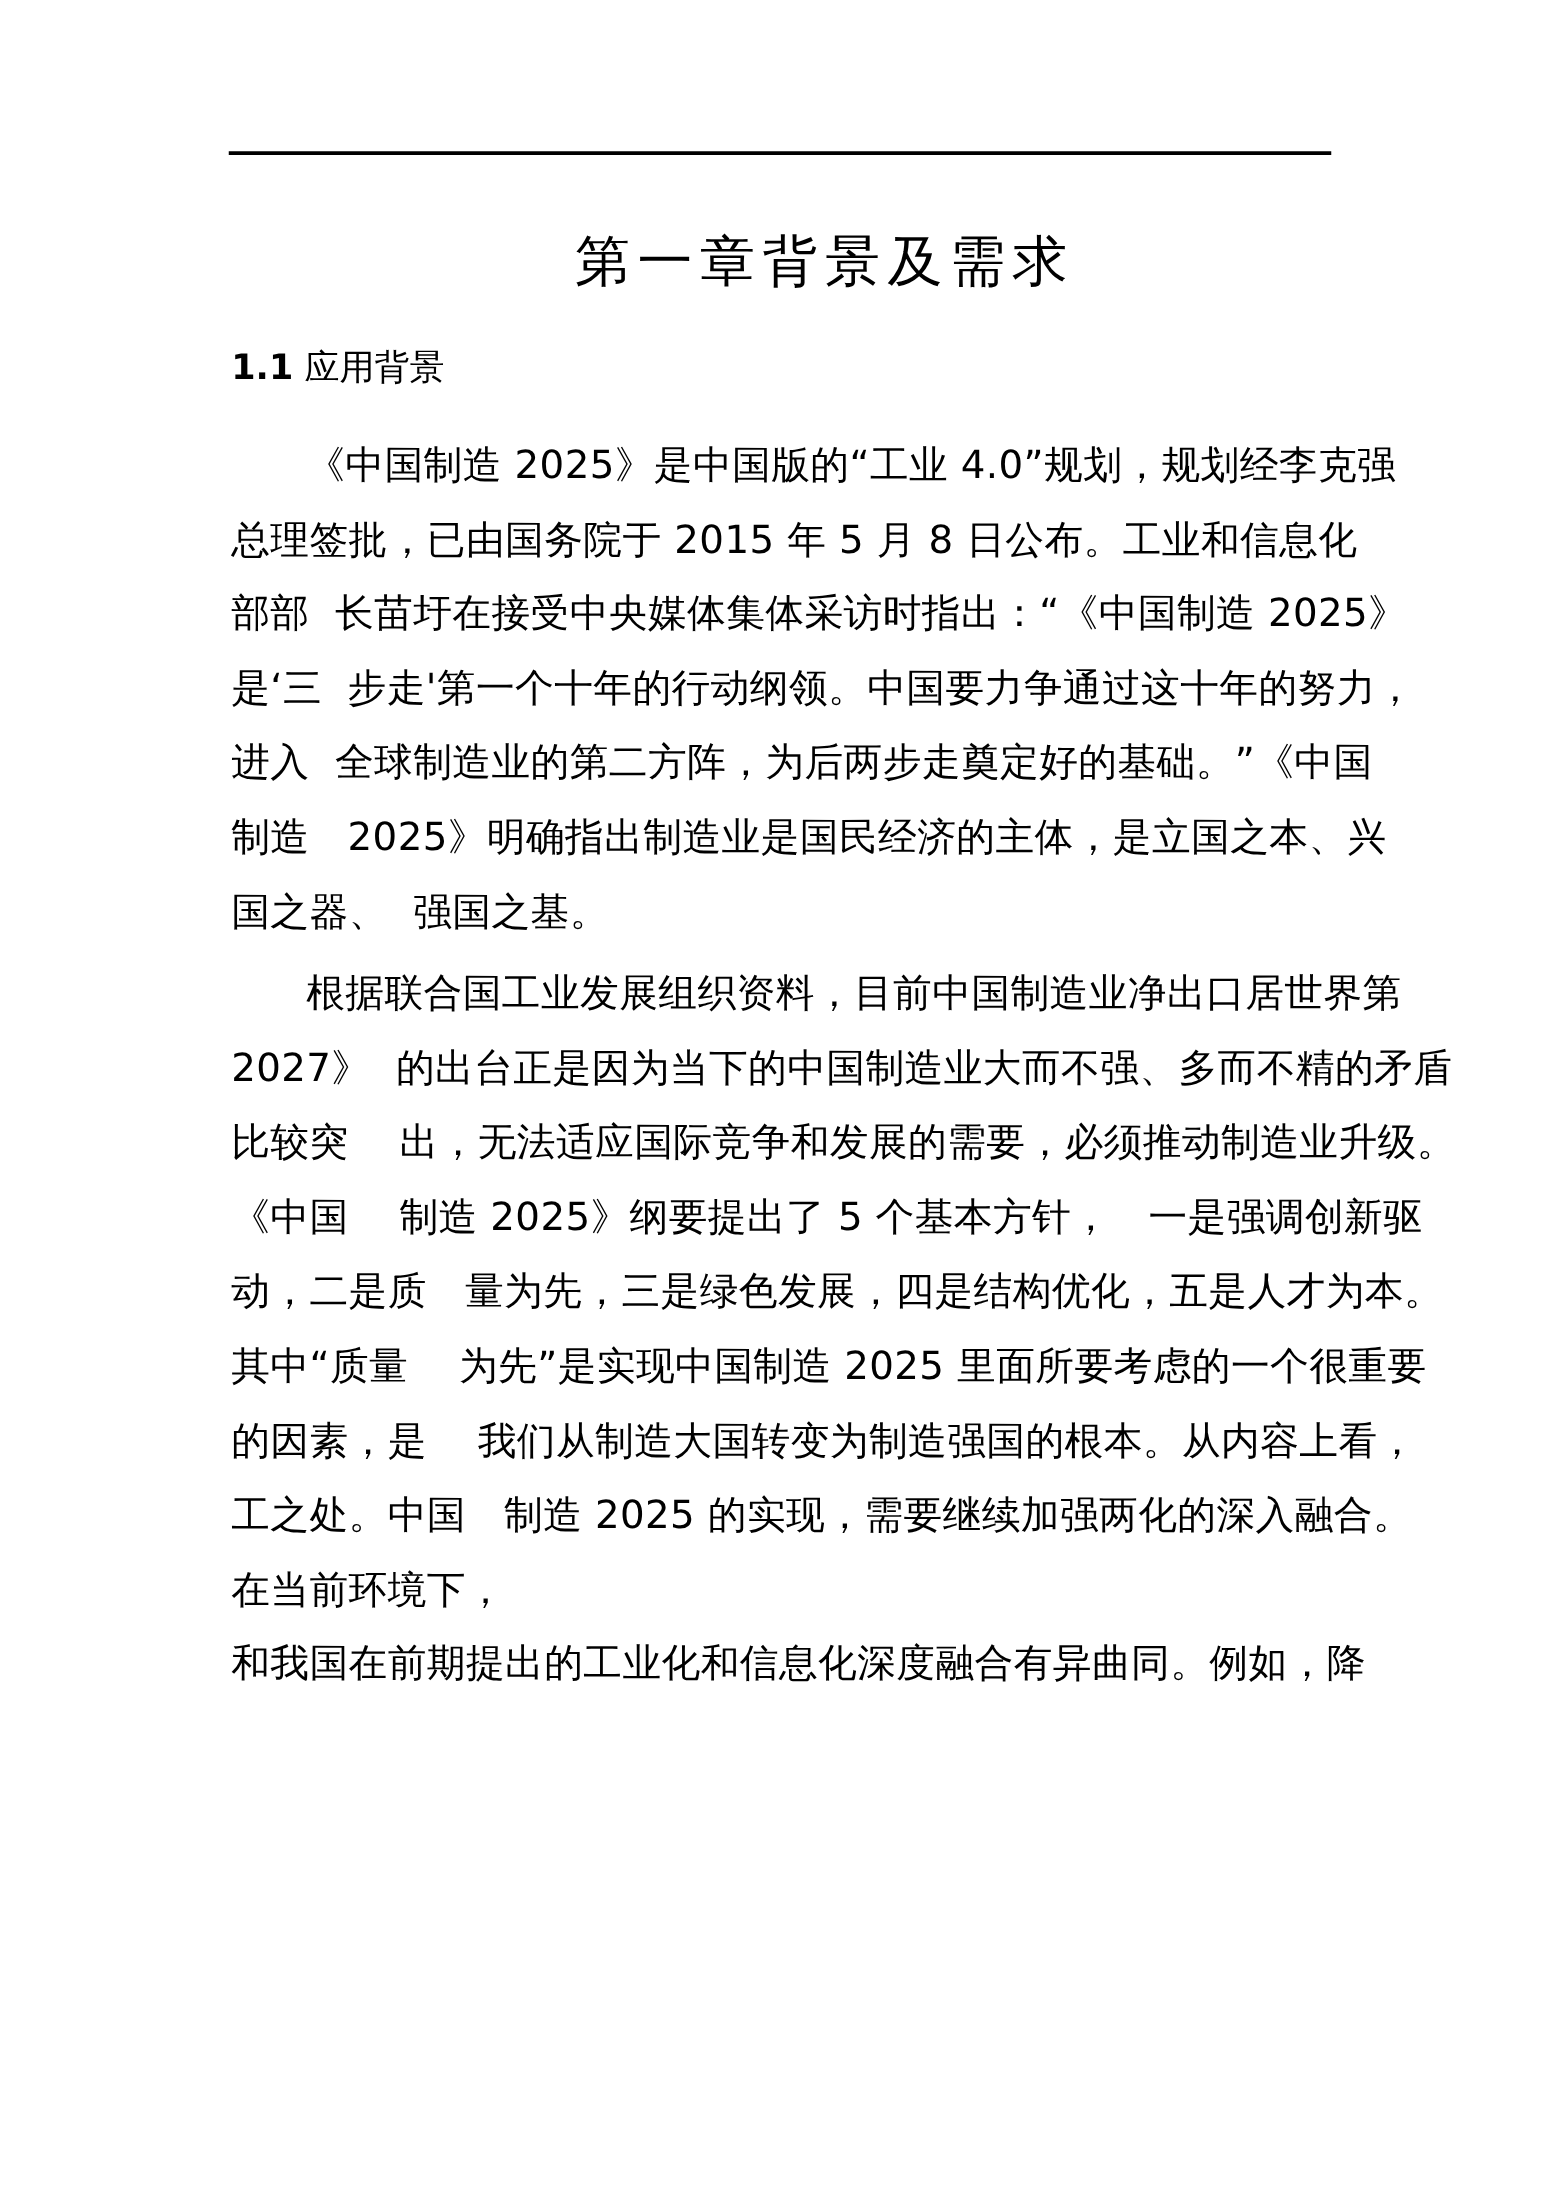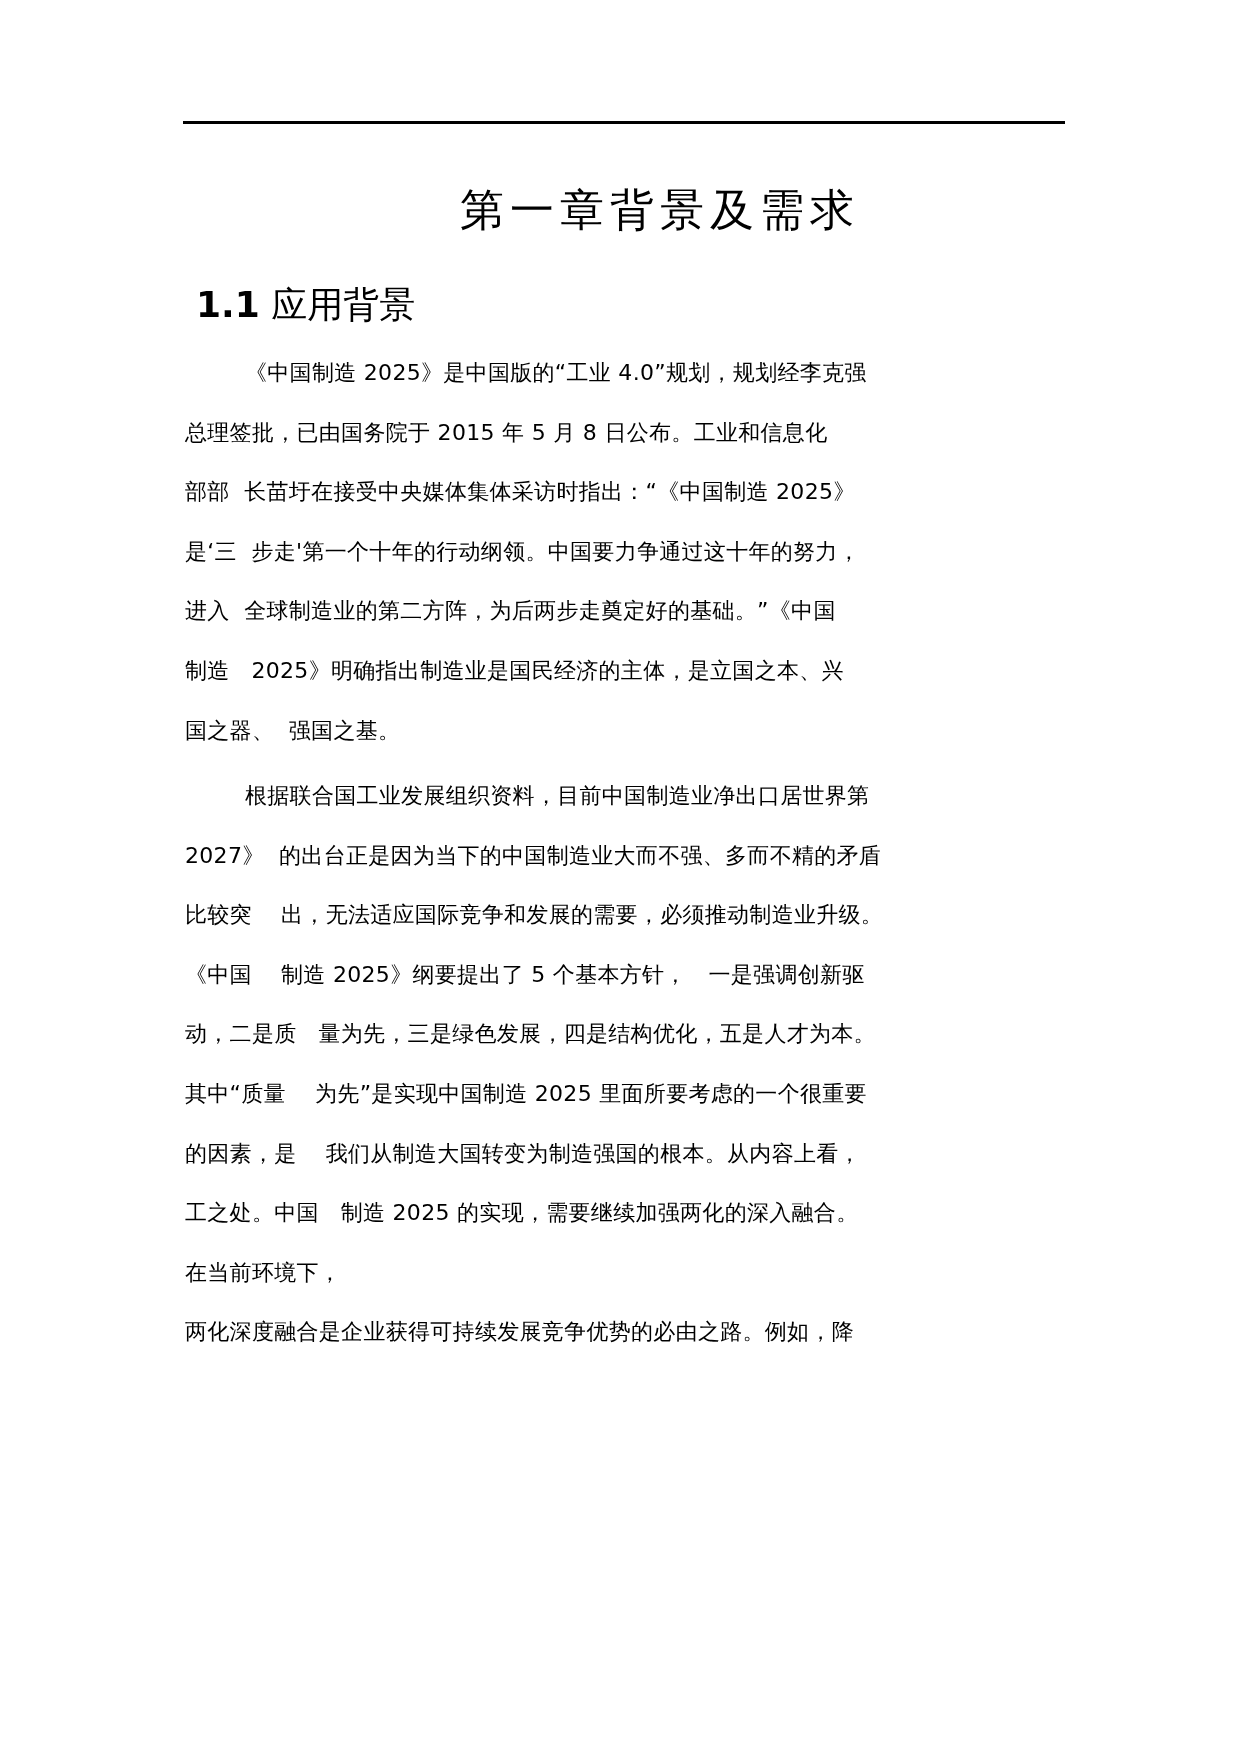--- a/index.html
+++ b/index.html
@@ -32,37 +32,37 @@
     font-size: 44px;
     line-height: 60px;
     letter-spacing: 6px;
     font-weight: normal;
     margin: 0;
   }
   .section-heading {
     position: absolute;
     left: 185px;
     top: 268px;
-    font-size: 36px;
+    font-size: 28px;
     line-height: 52px;
-    margin: 11px;
+    margin: 0;
     font-weight: normal;
   }
   .section-heading .num {
     font-weight: bold;
   }
   .body-block {
     position: absolute;
     left: 185px;
     width: 900px;
   }
   .line {
     height: 59.6px;
     line-height: 59.6px;
-    font-size: 22px;
+    font-size: 31px;
     white-space: pre;
     letter-spacing: 0.3px;
   }
   .line.indent {
     padding-left: 60px;
   }
   #para-1 { top: 343px; }
   #para-2 { top: 766px; }
 </style>
 </head>
@@ -87,14 +87,14 @@
 <div class="body-block" id="para-2">
   <div class="line indent">根据联合国工业发展组织资料，目前中国制造业净出口居世界第</div>
   <div class="line">2027》  的出台正是因为当下的中国制造业大而不强、多而不精的矛盾</div>
   <div class="line">比较突    出，无法适应国际竞争和发展的需要，必须推动制造业升级。</div>
   <div class="line">《中国    制造 2025》纲要提出了 5 个基本方针，   一是强调创新驱</div>
   <div class="line">动，二是质   量为先，三是绿色发展，四是结构优化，五是人才为本。</div>
   <div class="line">其中“质量    为先”是实现中国制造 2025 里面所要考虑的一个很重要</div>
   <div class="line">的因素，是    我们从制造大国转变为制造强国的根本。从内容上看，</div>
   <div class="line">工之处。中国   制造 2025 的实现，需要继续加强两化的深入融合。</div>
   <div class="line">在当前环境下，</div>
-  <div class="line">两化深度融合是企业获得可持续发展竞争优势的必由之路。例如，降</div>
+  <div class="line">和我国在前期提出的工业化和信息化深度融合有异曲同。例如，降</div>
 </div>
 
 </body></html>

